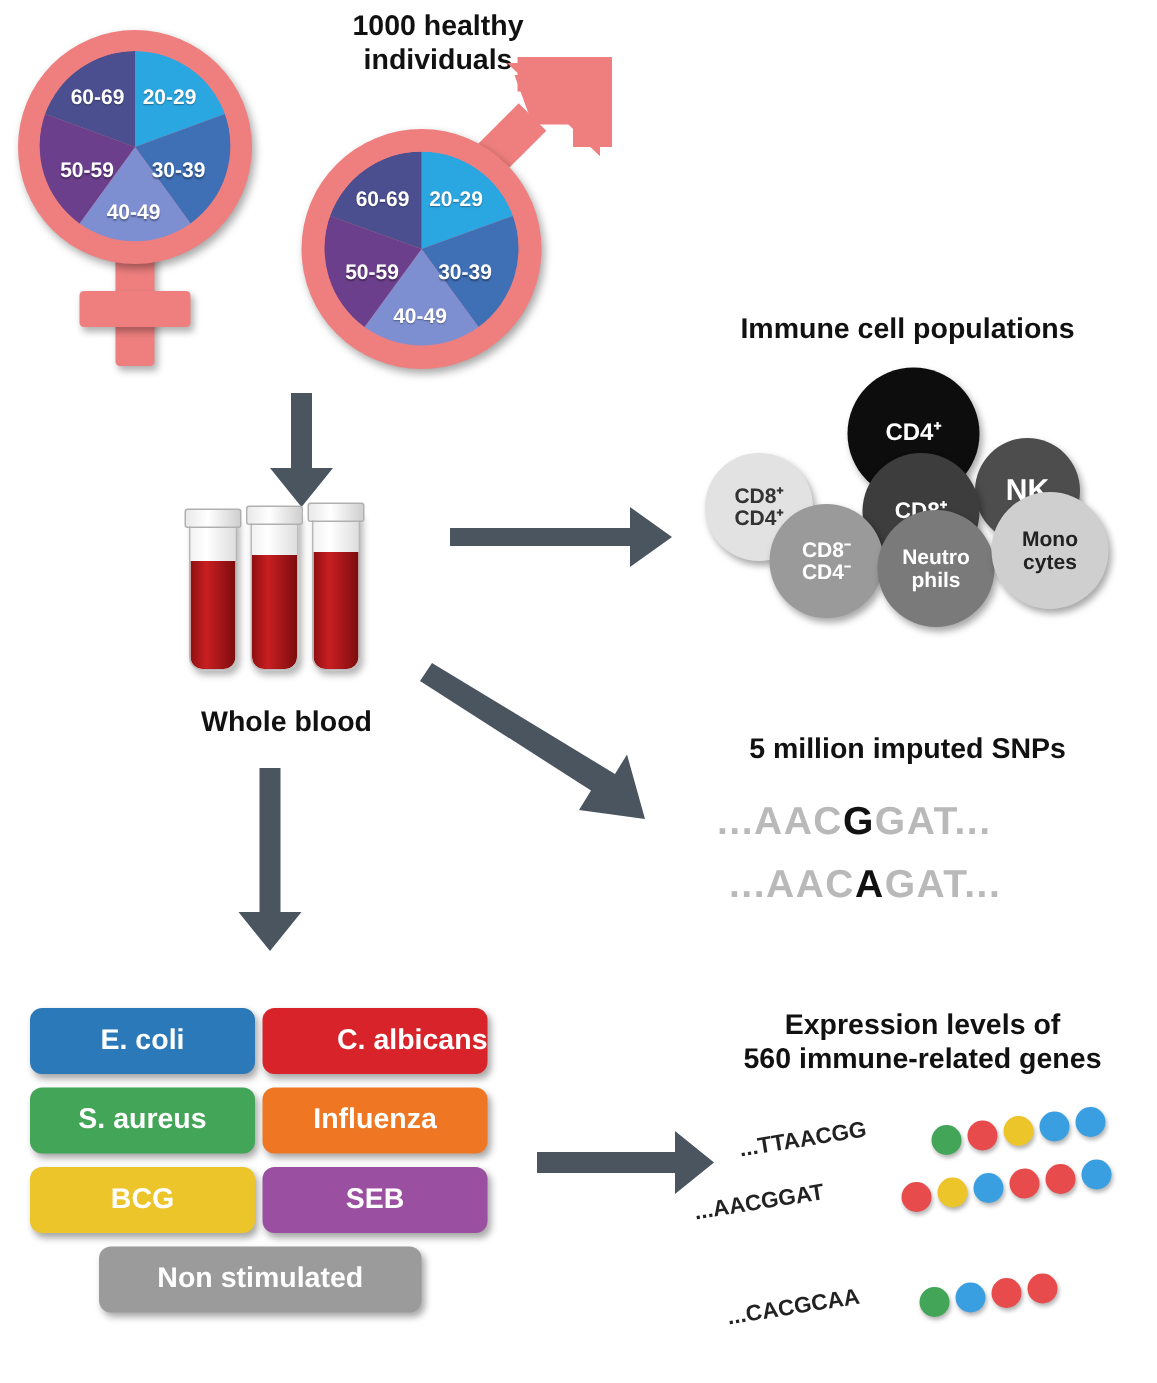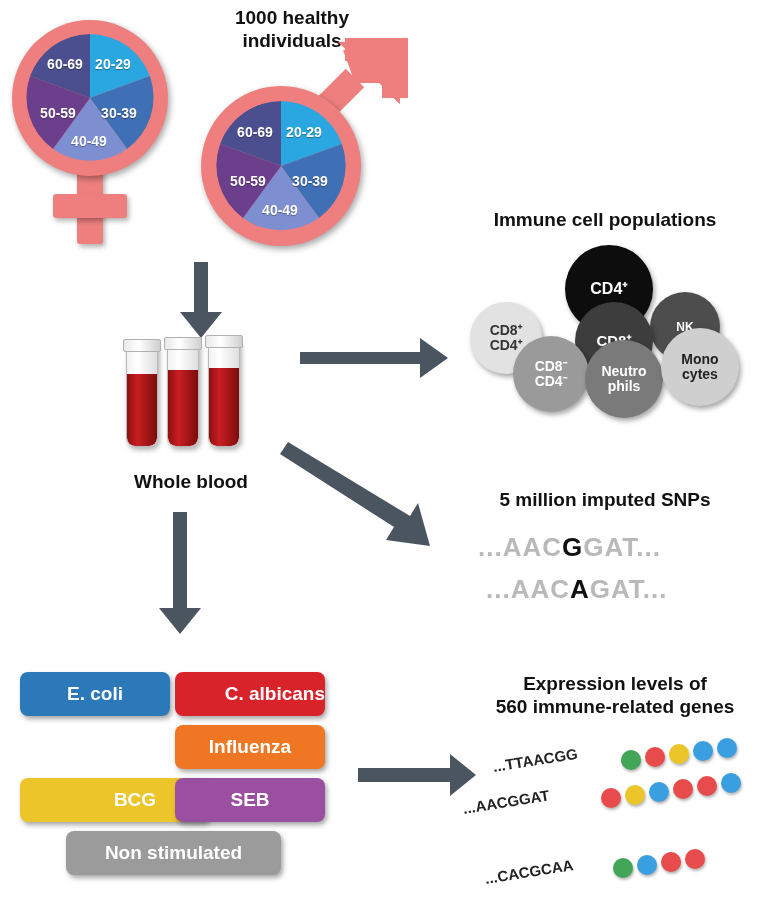--- a/index.html
+++ b/index.html
@@ -206,21 +206,21 @@
     <path d="M0,22 L120,22 L120,8 L148,28 L120,48 L120,34 L0,34 Z" fill="#4a5560"></path>
   </svg>
 </div>
 
 <div class="abs heading" style="left:455px;top:208px;width:300px;">Immune cell populations</div>
 
 <div class="abs" style="left:465px;top:240px;width:290px;height:175px;">
   <div class="bubble" style="left:100px;top:5px;width:88px;height:88px;background:#0d0d0d;color:#fff;font-size:16px;">
     <span>CD4⁺</span>
   </div>
-  <div class="bubble" style="left:185px;top:52px;width:70px;height:70px;background:#4d4d4d;color:#fff;font-size:12px;">
+  <div class="bubble" style="left:185px;top:52px;width:70px;height:70px;background:#4d4d4d;color:#fff;font-size:20px;">
     <span>NK</span>
   </div>
   <div class="bubble" style="left:110px;top:62px;width:78px;height:78px;background:#3d3d3d;color:#fff;font-size:15px;">
     <span>CD8⁺</span>
   </div>
   <div class="bubble" style="left:5px;top:62px;width:72px;height:72px;background:#e2e2e2;color:#333;font-size:14px;">
     <span style="white-space:pre-line;">CD8⁺
 CD4⁺</span>
   </div>
   <div class="bubble" style="left:48px;top:96px;width:76px;height:76px;background:#9a9a9a;color:#fff;font-size:14px;">
@@ -260,24 +260,27 @@
   </svg>
 </div>
 
 <div class="abs" style="left:16px;top:672px;width:310px;height:220px;">
   <div class="stimbox" style="left:4px;top:0;width:150px;height:44px;background:#2b79b8;">
     <span>E. coli</span>
   </div>
   <div class="stimbox" style="left:159px;top:0;width:150px;height:44px;background:#d8232a;justify-content:flex-end;">
     <span>C. albicans</span>
   </div>
+  <div class="stimbox" style="left:4px;top:53px;width:150px;height:44px;background:#42a557;">
+    <span>S. aureus</span>
+  </div>
   <div class="stimbox" style="left:159px;top:53px;width:150px;height:44px;background:#ef7724;">
     <span>Influenza</span>
   </div>
-  <div class="stimbox" style="left:4px;top:106px;width:150px;height:44px;background:#ecc52b;padding-left:40px;">
+  <div class="stimbox" style="left:4px;top:106px;width:150px;height:44px;background:#ecc52b;">
     <span>BCG</span>
   </div>
   <div class="stimbox" style="left:159px;top:106px;width:150px;height:44px;background:#9b4fa0;">
     <span>SEB</span>
   </div>
   <div class="stimbox" style="left:50px;top:159px;width:215px;height:44px;background:#9b9b9b;">
     <span>Non stimulated</span>
   </div>
 </div>
 

